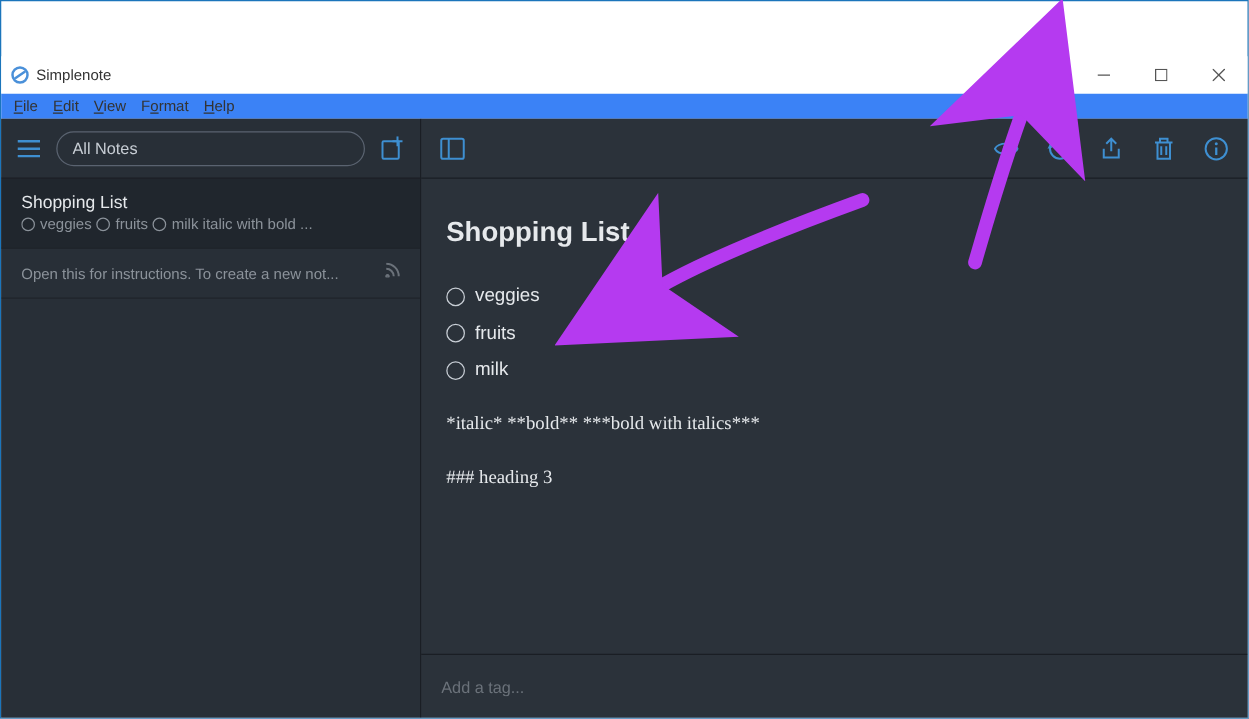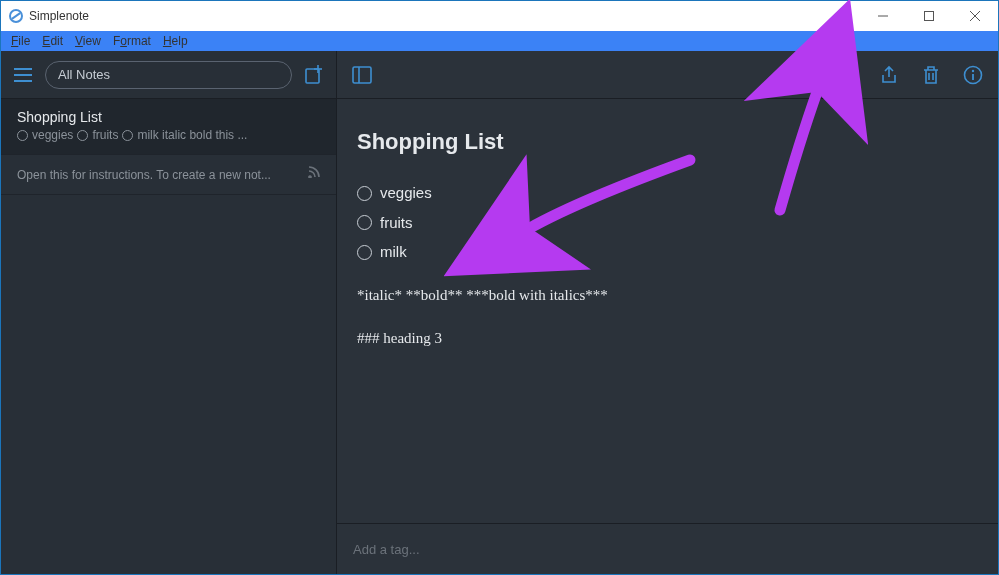--- a/index.html
+++ b/index.html
@@ -1,21 +1,21 @@
 <!DOCTYPE html>
 <html><head>
   <meta charset="utf-8">
   <style>
     * { margin: 0; padding: 0; box-sizing: border-box; }
     body { font-family: "Segoe UI", -apple-system, sans-serif; background: #fff; width: 999px; height: 575px; overflow: hidden; }
     
     .window-frame { border: 1px solid #1b75bb; height: 575px; display: flex; flex-direction: column; }
     
     
-    .titlebar { height: 30px; background: #fff; display: flex; align-items: center; padding: 0 0 0 8px; }
+    .titlebar { height: 30px; background: #fff; display: flex; align-items: center; padding: 0 0 0 8px; margin-top: 44px; }
     .titlebar-icon { width: 14px; height: 14px; border-radius: 50%; border: 2px solid #4a90d9; margin-right: 6px; position: relative; }
     .titlebar-icon::after { content: ""; position: absolute; width: 10px; height: 2px; background: #4a90d9; transform: rotate(-35deg); top: 4px; left: 0; }
     .titlebar-title { font-size: 12px; color: #333; flex: 1; }
     .titlebar-controls { display: flex; }
     .titlebar-btn { width: 46px; height: 30px; display: flex; align-items: center; justify-content: center; cursor: pointer; color: #555; }
     .titlebar-btn svg { width: 10px; height: 10px; }
     
     
     .menubar { height: 20px; background: #3b82f6; display: flex; align-items: center; padding: 0 4px; font-size: 12px; color: #333; }
     .menubar-item { padding: 2px 6px; cursor: pointer; }
@@ -122,21 +122,21 @@
       </div>
       <div class="note-list">
         <div class="note-item active">
           <div class="note-item-title">Shopping List</div>
           <div class="note-item-preview">
             <span class="preview-check"></span>
               <span>veggies</span>
             <span class="preview-check"></span>
               <span>fruits</span>
             <span class="preview-check"></span>
-              <span>milk italic bold this ...</span>
+              <span>milk italic with bold ...</span>
           </div>
         </div>
         <div class="note-item">
           <div class="note-item-title">
             <span class="rss-icon">
               <svg width="12" height="12" viewBox="0 0 12 12">
                   <path d="M2 10 a1 1 0 1 0 0.001 0 M1 5 a6 6 0 0 1 6 6 M1 1 a10 10 0 0 1 10 10" fill="none" stroke="currentColor" stroke-width="1.6"></path>
                 </svg>
             </span>
           </div>

